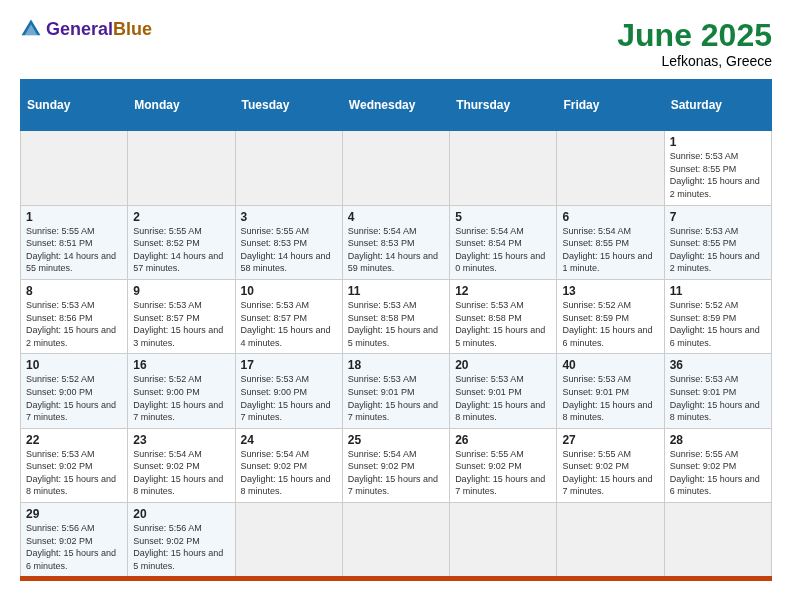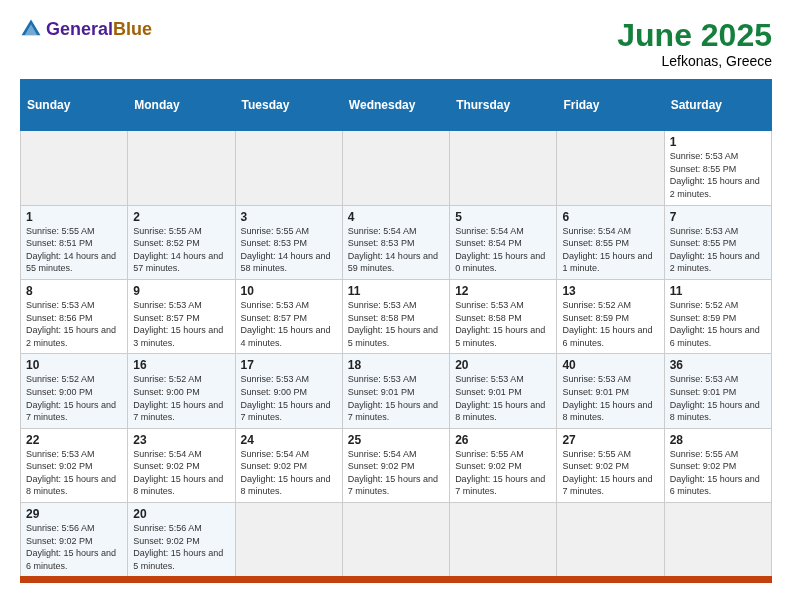--- a/index.html
+++ b/index.html
@@ -90,21 +90,21 @@
     }
     .day-info {
       font-size: 9px;
       color: #333;
       line-height: 1.4;
     }
     .empty-cell {
       background: #f0f0f0 !important;
     }
     .last-row td {
-      border-bottom: 7px solid #c2410c;
+      border-bottom: 5px solid #c2410c;
     }
   </style>
 </head>
 <body>
 
 <div class="page">
   <div class="header">
     <div class="logo">
       <svg class="logo-icon" viewBox="0 0 28 28" xmlns="http://www.w3.org/2000/svg">
         <polygon points="14,2 26,22 2,22" fill="#1a6faf"></polygon>

